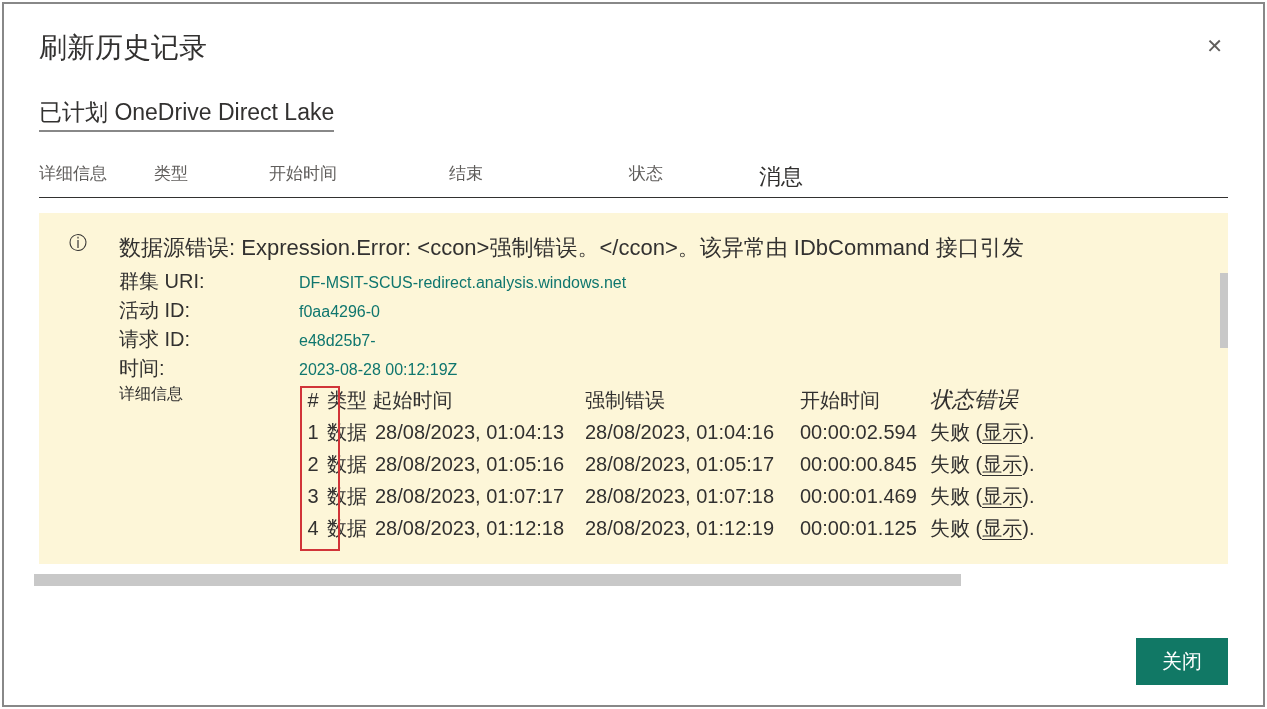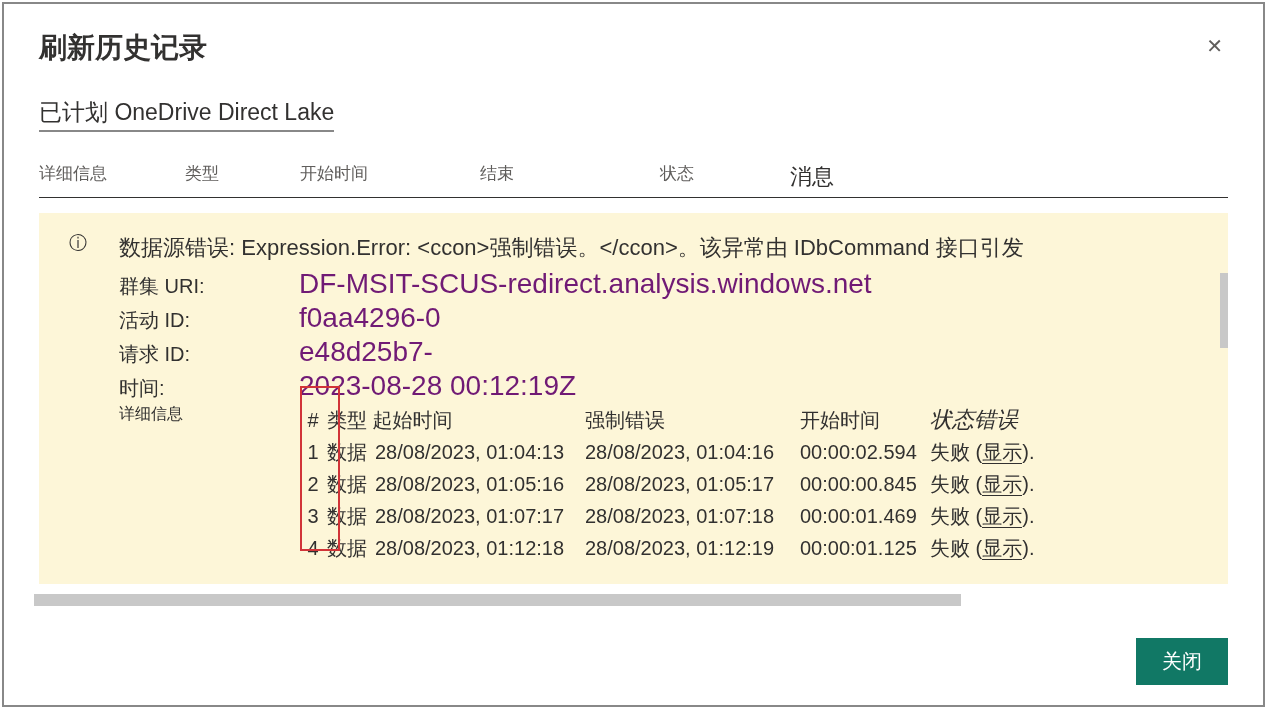--- a/index.html
+++ b/index.html
@@ -13,21 +13,21 @@
   .dialog {
     width: 1263px;
     height: 705px;
     border: 2px solid #888;
     margin: 2px;
     position: relative;
     padding: 25px 35px;
   }
   .dialog-title {
     font-size: 28px;
-    font-weight: 700;
+    font-weight: 400;
     color: #323130;
     margin-bottom: 30px;
   }
   .close-x {
     position: absolute;
     top: 30px;
     right: 40px;
     font-size: 20px;
     color: #605e5c;
     cursor: pointer;
@@ -41,21 +41,21 @@
     margin-bottom: 30px;
   }
   .columns-header {
     display: flex;
     border-bottom: 1px solid #323130;
     padding-bottom: 5px;
     font-size: 17px;
     color: #605e5c;
   }
   .columns-header .col1 { width: 115px; }
-  .columns-header .col2 { width: 115px; margin-left: 31px; }
+  .columns-header .col2 { width: 115px; }
   .columns-header .col3 { width: 180px; }
   .columns-header .col4 { width: 180px; }
   .columns-header .col5 { width: 130px; }
   .columns-header .col6 { font-size: 22px; color: #323130; }
   .error-panel {
     background: #fdf6d8;
     margin-top: 15px;
     padding: 20px 25px 20px 25px;
     position: relative;
   }
@@ -81,22 +81,22 @@
     width: 180px;
     font-size: 20px;
     color: #323130;
   }
   .kv-label-small {
     width: 180px;
     font-size: 20px;
     color: #323130;
   }
   .kv-value {
-    font-size: 28px;
-    color: #701a75;
+    font-size: 16px;
+    color: #0f766e;
   }
   .detail-table {
     display: flex;
     align-items: flex-start;
   }
   .detail-label {
     width: 180px;
     font-size: 16px;
     color: #323130;
   }

